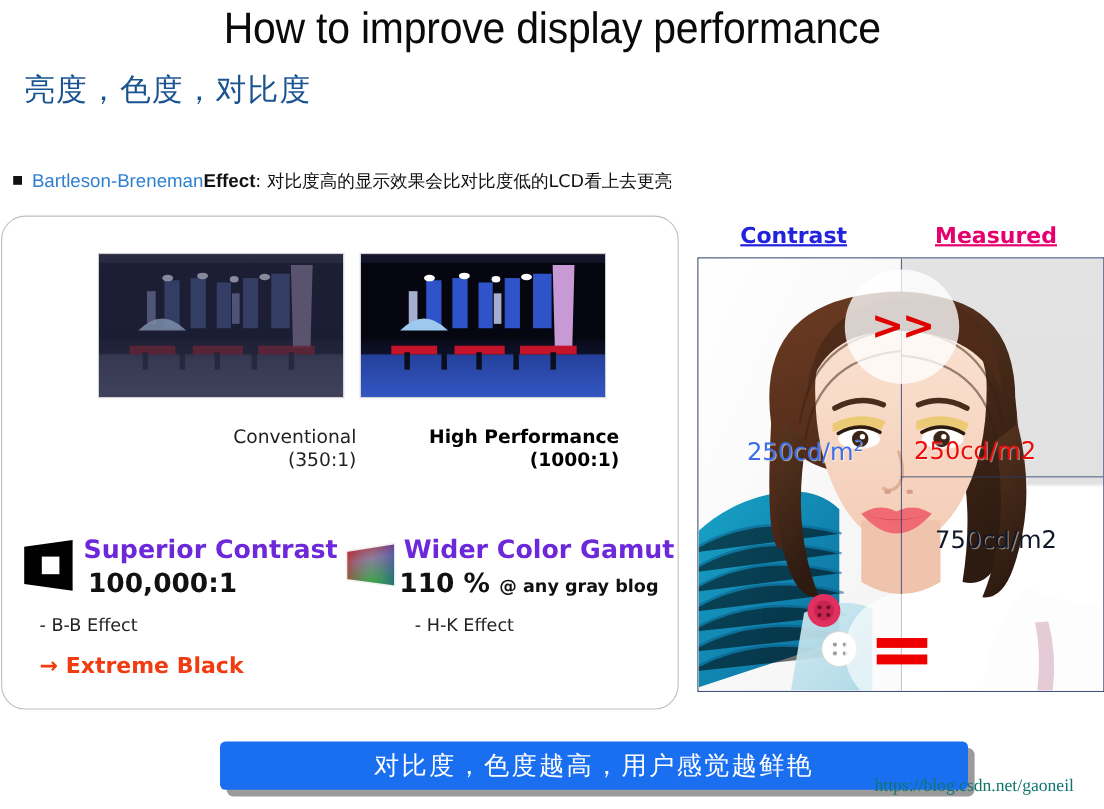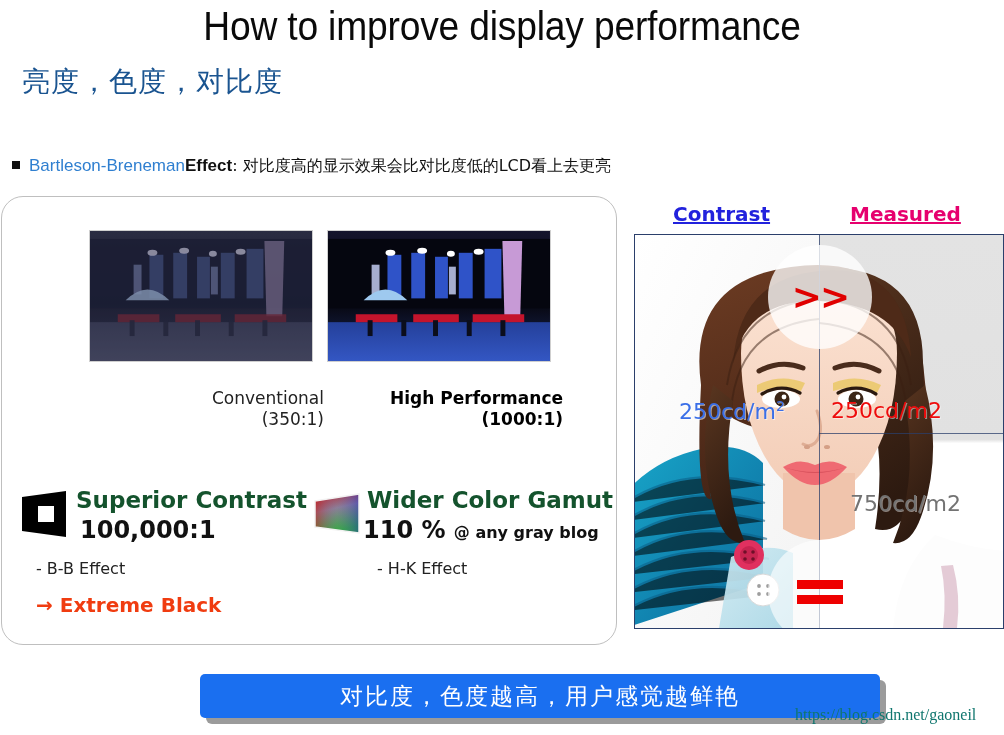--- a/index.html
+++ b/index.html
@@ -72,21 +72,21 @@
     position:absolute;text-align:right;width:250px;
     font-size:17px;line-height:21px;
     font-family:"DejaVu Sans", sans-serif;
   }
   #cap-conv{left:74px;top:388px;color:#222;font-weight:400;}
   #cap-high{left:313px;top:388px;color:#000000;font-weight:bold;}
 
   
   .feat{position:absolute;}
   .feat-title{
-    font-size:23px;font-weight:bold;color:#14532d;
+    font-size:23px;font-weight:bold;color:#6d28d9;
     font-family:"DejaVu Sans", sans-serif;white-space:nowrap;
   }
   .feat-value{
     font-size:24px;font-weight:bold;color:#111;
     font-family:"DejaVu Sans", sans-serif;white-space:nowrap;
   }
   .feat-value .small{font-size:16px;font-weight:bold;}
   .feat-sub{
     font-size:16px;color:#222;font-family:"DejaVu Sans", sans-serif;white-space:nowrap;
   }
@@ -133,21 +133,21 @@
   .eq-sym i:nth-child(2){top:16px;}
 
   .lum{
     position:absolute;font-size:22px;font-weight:normal;
     font-family:"DejaVu Sans", sans-serif;white-space:nowrap;
   }
   #lum-perceived{left:44px;top:163px;color:#3a6fe8;
     text-shadow:1px 1px 0 rgba(255,255,255,.55);}
   #lum-measured-top{left:196px;top:163px;color:#ee0b0b;
     text-shadow:1px 1px 0 rgba(255,255,255,.45);}
-  #lum-measured-bottom{left:215px;top:256px;color:#737373;
+  #lum-measured-bottom{left:215px;top:244px;color:#0f172a;
     text-shadow:1px 1px 0 rgba(255,255,255,.45);}
   .lum sup{font-size:14px;}
 
   
   .banner-shadow{
     position:absolute;left:206px;top:680px;width:680px;height:44px;
     background:#9b9b9b;border-radius:6px;
   }
   .banner{
     position:absolute;left:200px;top:674px;width:680px;height:44px;

